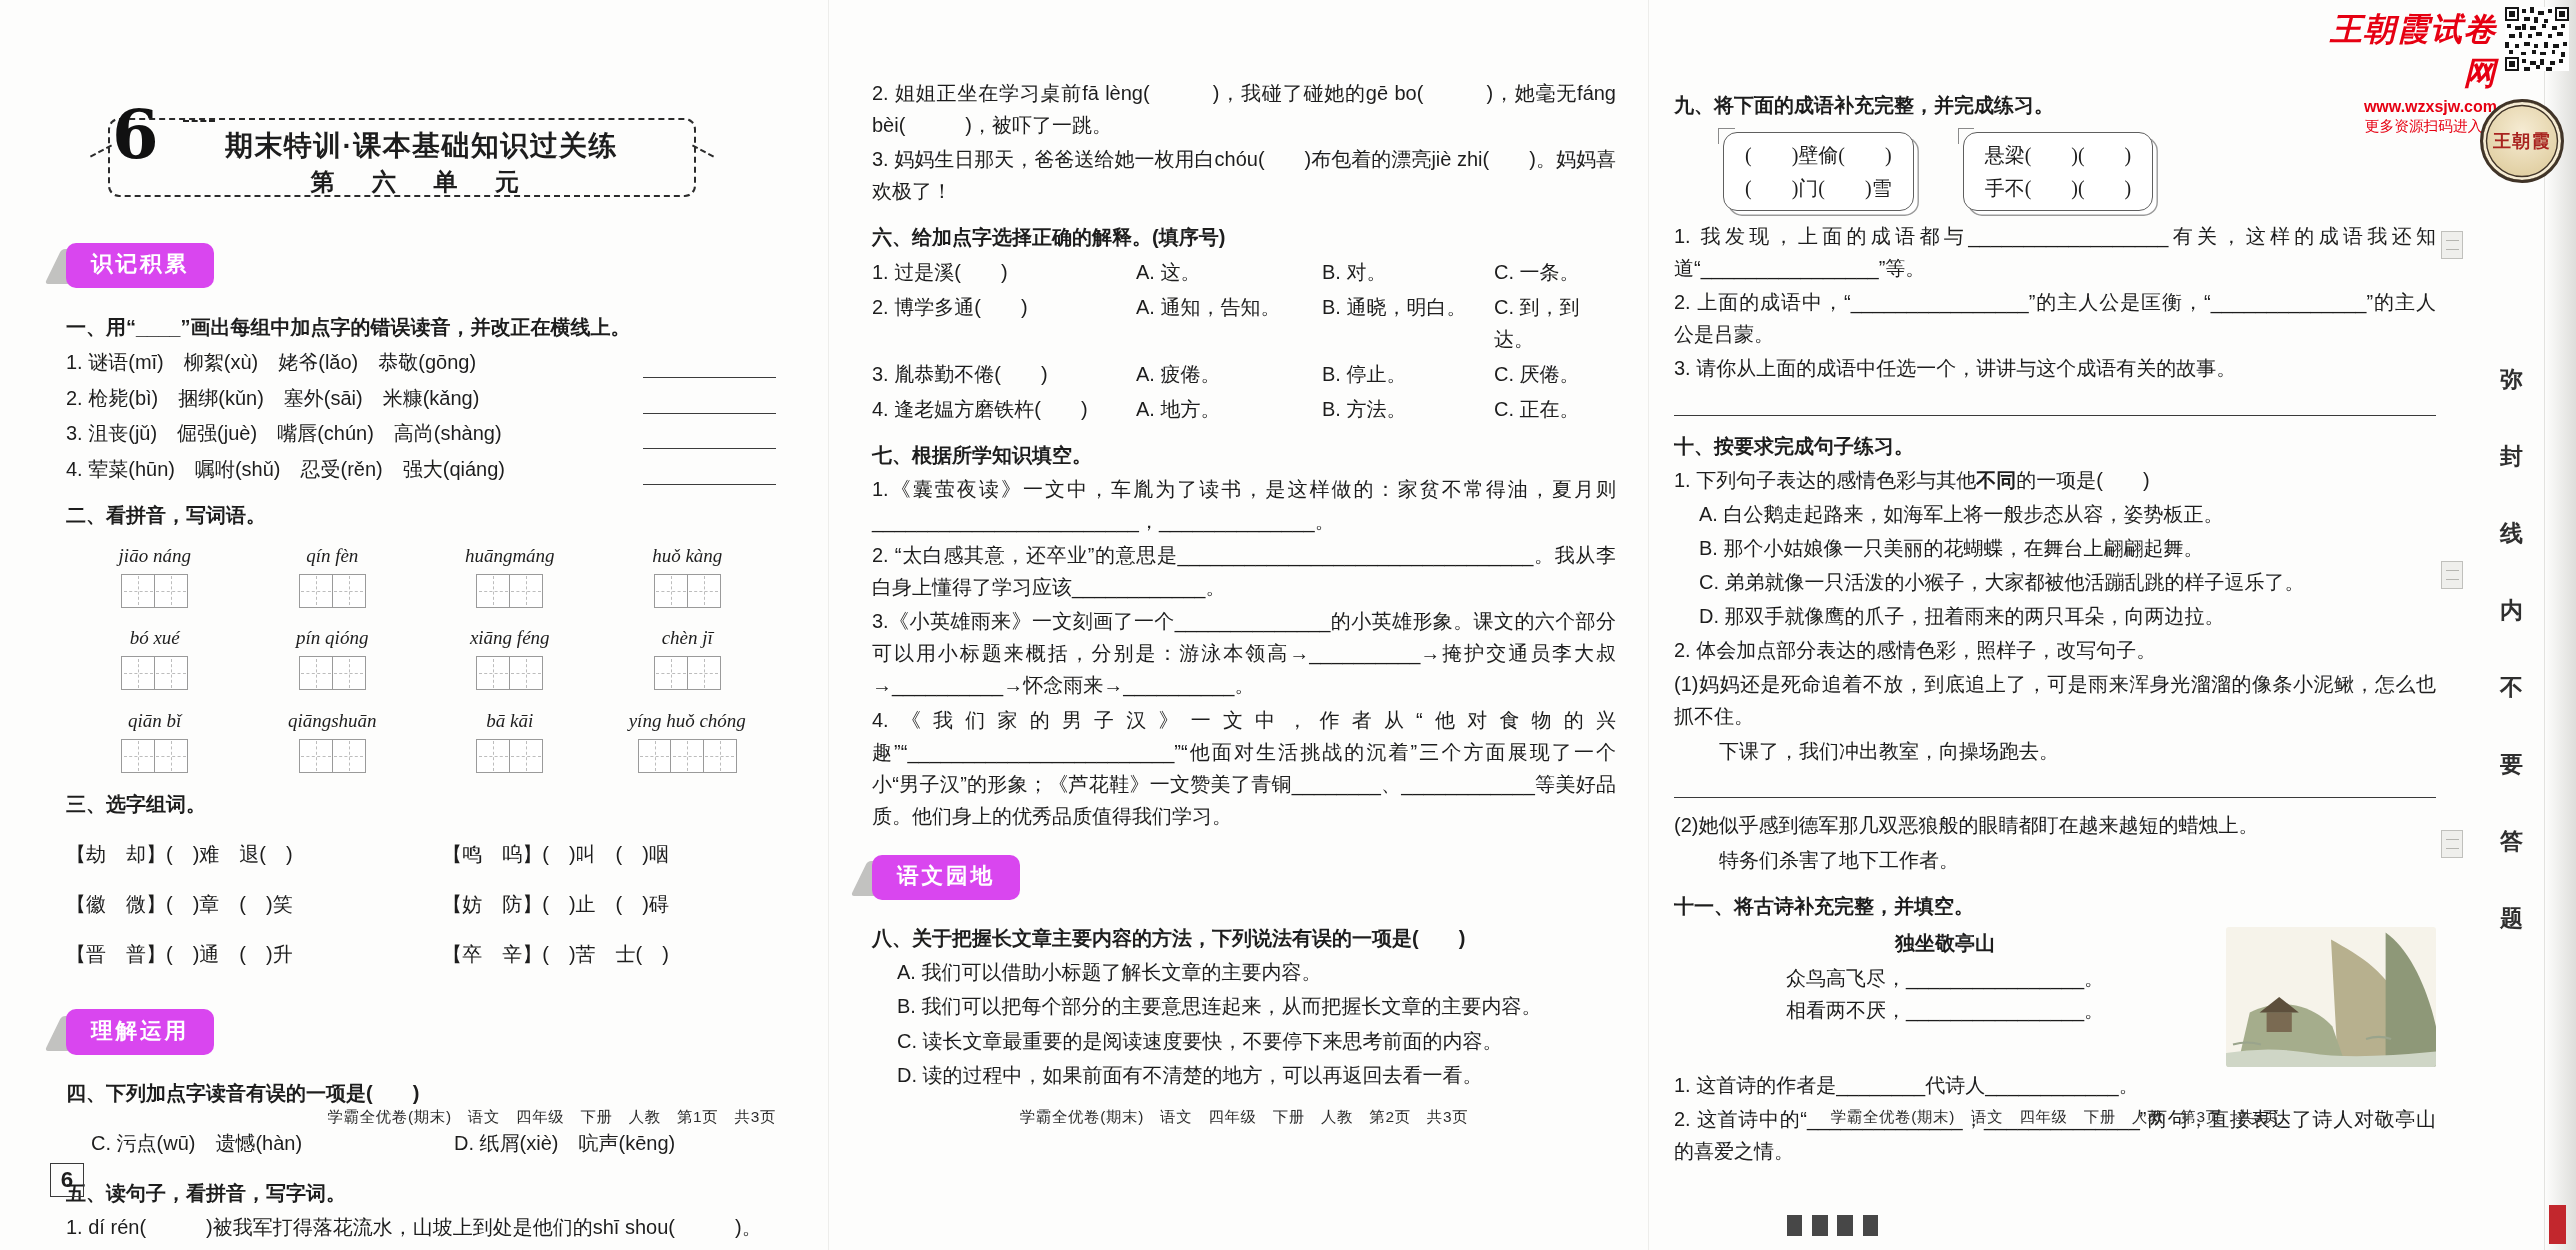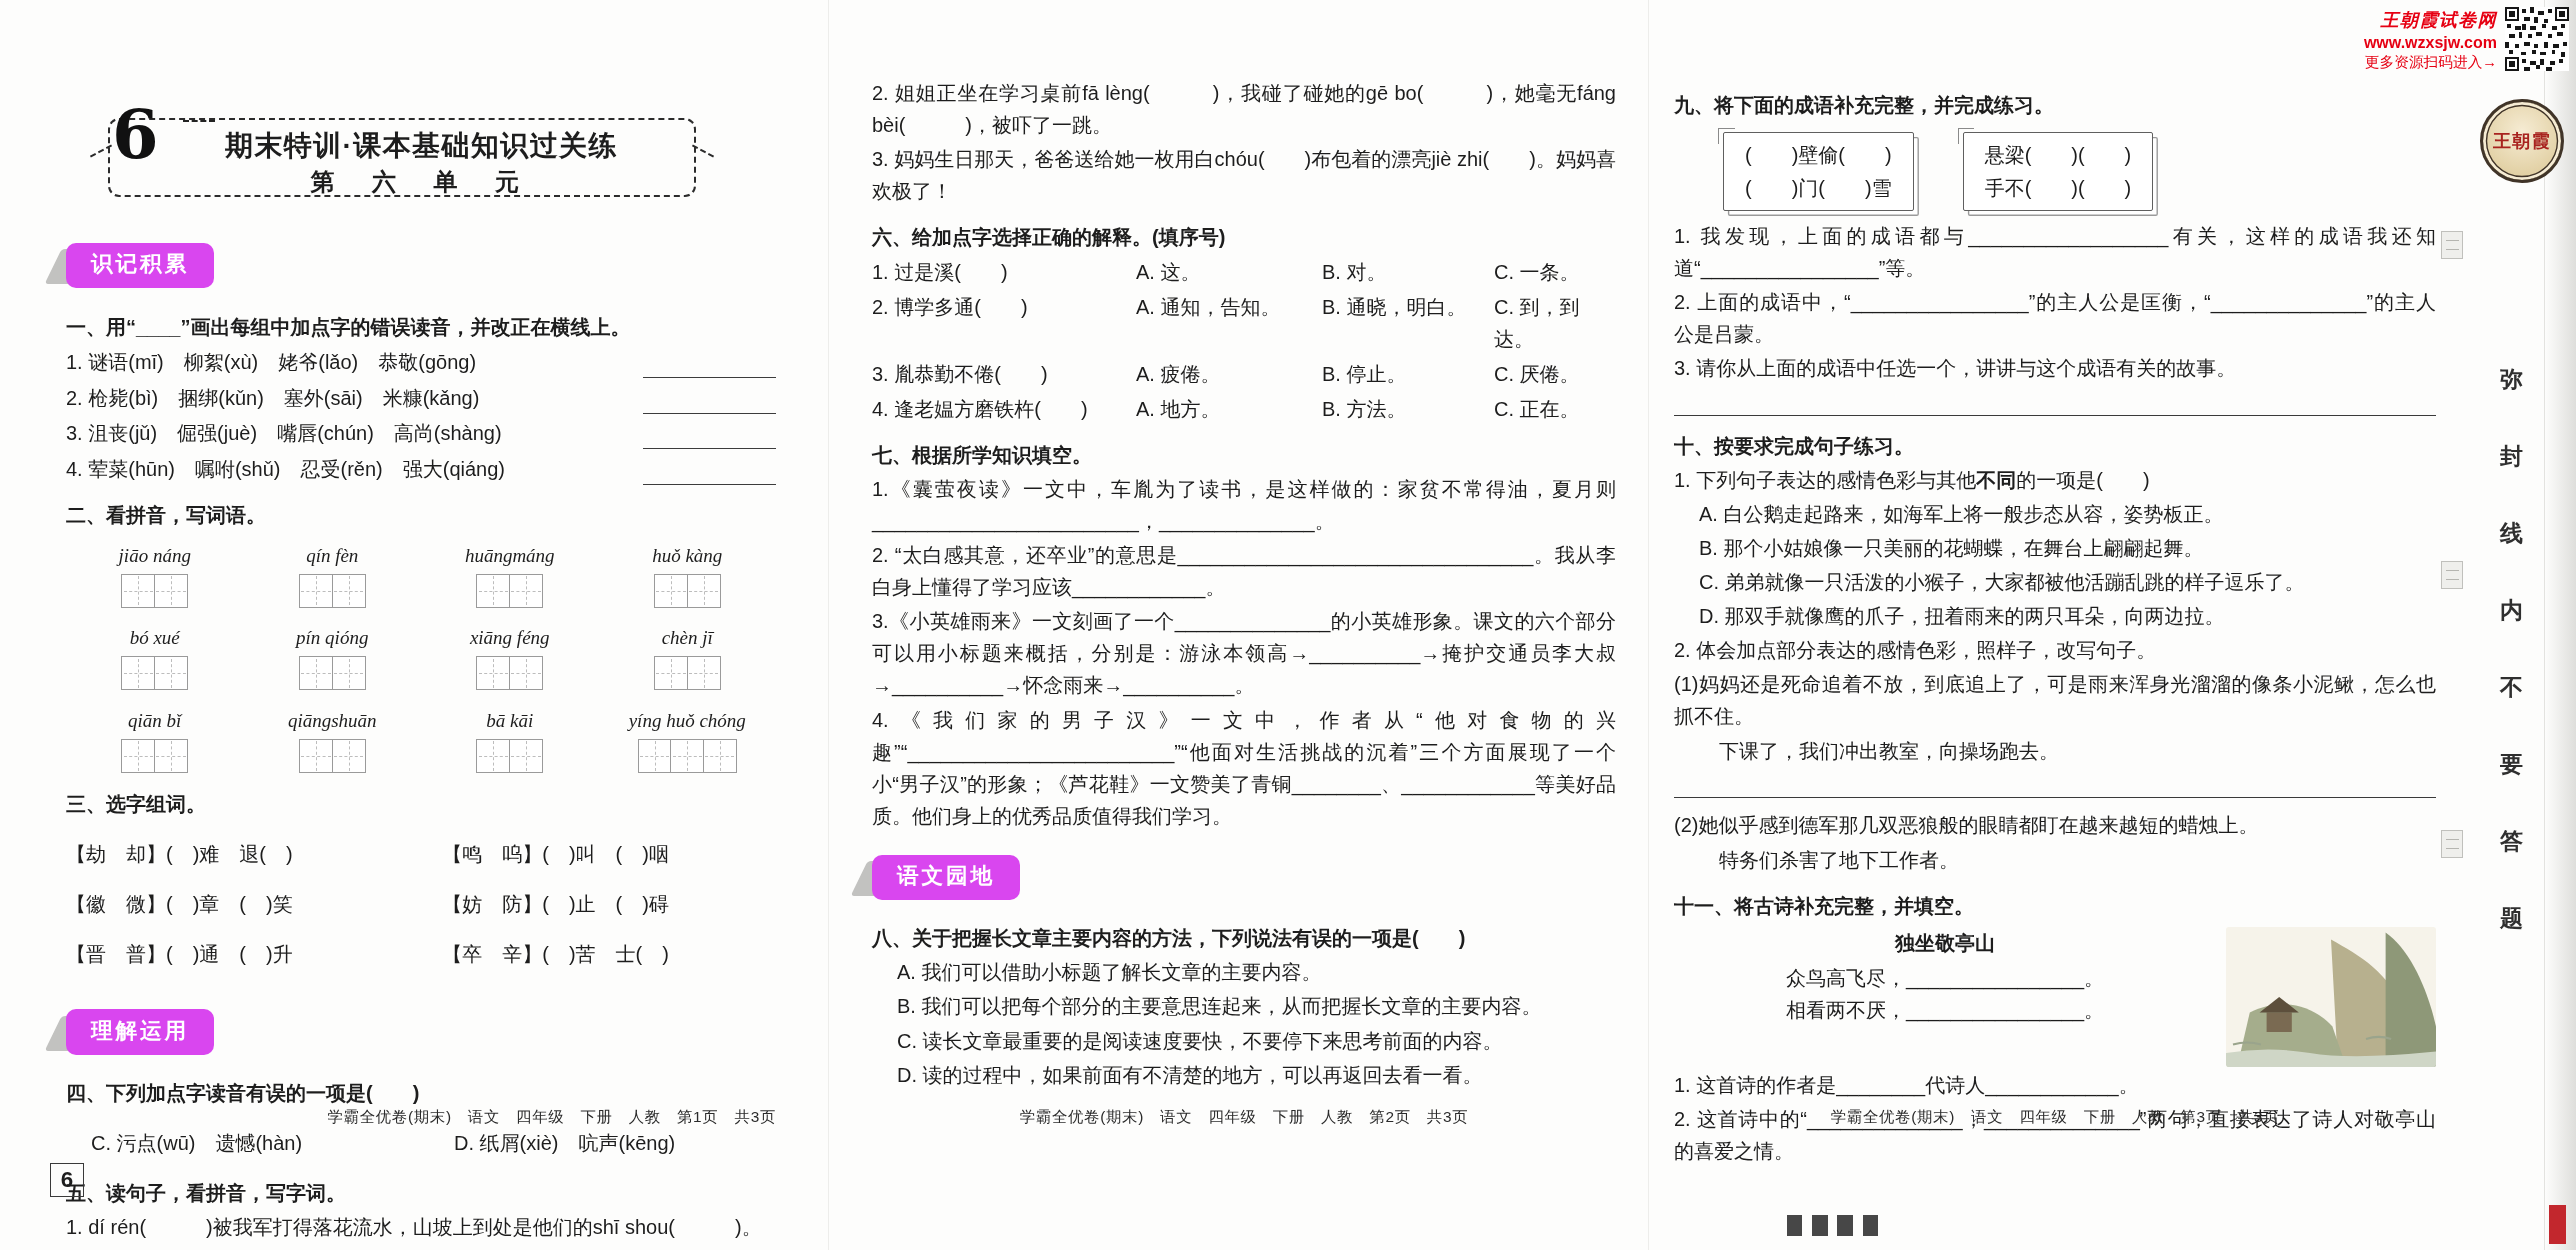--- a/index.html
+++ b/index.html
@@ -58,22 +58,22 @@
   .pair-row{display:flex;margin:18px 0;}
   .pair-row>span:first-child{width:53%;}
   .pair-row>span:last-child{flex:1;}
 
   .q6-row{display:grid;grid-template-columns:264px 186px 172px auto;margin:3px 0;}
 
   .ans-line{width:100%;height:29px;border-bottom:1.4px solid #3a3a3a;margin:2.8px 0 11.2px;}
 
   
   .idiom-wrap{display:flex;gap:49px;margin:11.2px 0 8.4px 49px;}
-  .idiom-box{position:relative;border:1.4px solid #5f5f5f;border-radius:2px;padding:5.6px 21px;
-             background:#fff;box-shadow:4.9px 4.9px 0 -1.4px #fff,4.9px 4.9px 0 0 #9a9a9a;line-height:1.65;}
+  .idiom-box{position:relative;border:1.4px solid #5f5f5f;border-radius:14px;padding:5.6px 21px;
+             background:#fff;box-shadow:4.9px 4.9px 0 -1.4px #fff,4.9px 4.9px 0 0 #9a9a9a;line-height:1.65;font-family:Liberation Serif, serif;}
   .idiom-box::before{content:"";position:absolute;left:-5.6px;top:-5.6px;width:15.4px;height:15.4px;border-left:1.4px solid #8a8a8a;border-top:1.4px solid #8a8a8a;}
 
   
   .poem-wrap{display:flex;align-items:flex-start;gap:9.8px;margin:5.6px 0 1.4px;}
   .poem{flex:1;text-align:center;}
   .poem-title{font-weight:bold;margin-bottom:2.8px;}
   .poem-art{flex:0 0 210px;border-radius:2.8px;}
 
   
   .footer{position:absolute;top:1107px;font-size:15.4px;color:#2b2b2b;letter-spacing:0.7px;}
@@ -88,21 +88,21 @@
               background:linear-gradient(to right,#fdfdfc,#dededb);border-left:0.7px solid #e3e3e0;}
   .red-bar{position:absolute;right:9.8px;bottom:7px;width:17px;height:39px;background:#c2272d;}
   .seal-col{position:absolute;left:2500px;top:364px;display:flex;flex-direction:column;align-items:center;}
   .seal-char{font-size:23px;color:#2f2f2f;margin-bottom:46px;font-weight:bold;}
   .fold-mark{position:absolute;left:2441px;width:22.4px;height:28px;border:0.7px solid #c0c0bc;background:#efefec;}
   .fold-mark::before{content:"";position:absolute;left:3.5px;right:3.5px;top:8.4px;border-top:1.4px solid #b5b5b0;}
   .fold-mark::after{content:"";position:absolute;left:3.5px;right:3.5px;top:17px;border-top:1.4px solid #b5b5b0;}
 
   
   .site-banner{position:absolute;left:2314px;top:8.4px;width:183px;text-align:right;color:#e60012;}
-  .site-title{font-size:18px;font-weight:bold;font-style:italic;letter-spacing:1.4px;}
+  .site-title{font-size:32px;font-weight:bold;font-style:italic;letter-spacing:1.4px;}
   .site-url{font-size:16px;font-weight:bold;margin-top:1.4px;}
   .site-tag{font-size:14.7px;margin-top:1.4px;}
   .qr{position:absolute;left:2505px;top:7px;}
   .stamp{position:absolute;left:2480px;top:99px;width:84px;height:84px;border-radius:50%;
          border:3.5px solid #403428;background:radial-gradient(circle at 50% 38%,#f6ecd4,#d9c48f);
          box-shadow:inset 0 0 0 2.8px #f6ecd4,inset 0 0 0 4.2px #403428;
          display:flex;align-items:center;justify-content:center;}
   .stamp-text{color:#a8231f;font-weight:bold;font-size:18px;letter-spacing:1.4px;}
 
   .reg-marks{position:absolute;left:1787px;top:1215px;display:flex;gap:9.8px;}

